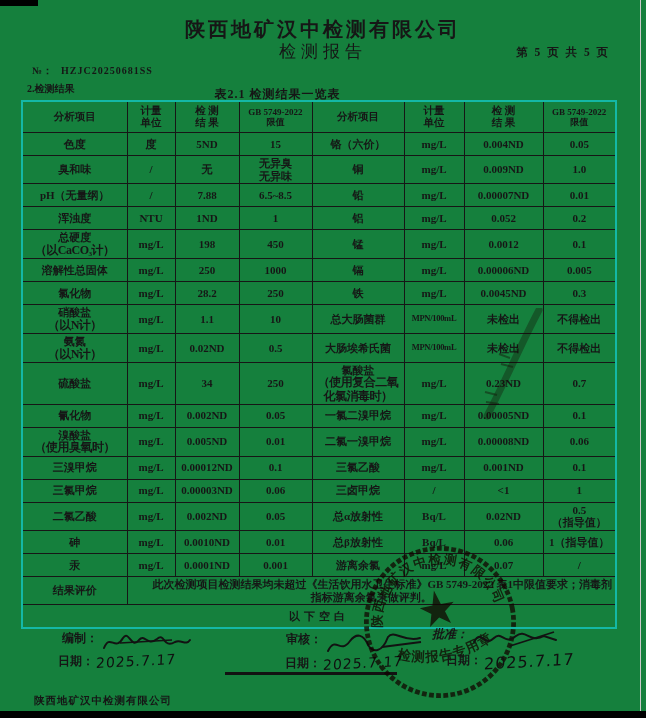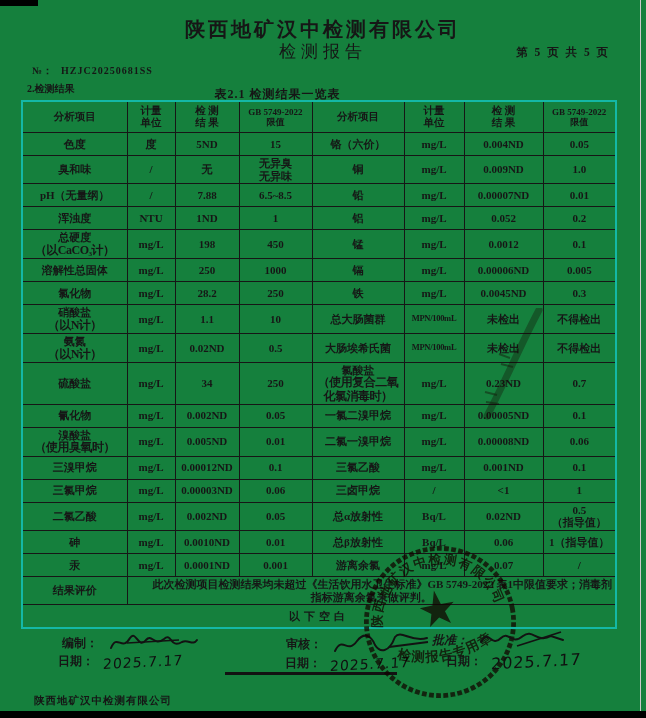--- a/index.html
+++ b/index.html
@@ -23,21 +23,21 @@
   table.results th{font-size:10.5px;white-space:pre-line;height:28px;font-weight:bold;}
   table.results th.gbh{font-size:9px;letter-spacing:0;margin-left:12px;}
   table.results td{font-size:11px;height:20px;}
   td.c-item .sub{font-size:12px;line-height:1.1;letter-spacing:-0.5px;}
   td.c-unit.tiny{font-size:8.5px;letter-spacing:-0.3px;}
   td.c-limit{white-space:pre-line;}
   td.eval-label{font-size:11px;}
   td.eval-text{text-align:left;font-size:11px;padding:4px 8px;line-height:1.5;text-indent:2em;font-weight:600;}
   td.blank-row{font-size:11px;height:24px;letter-spacing:4px;}
 
-  .sigline{position:absolute;font-size:12px;font-weight:bold;display:flex;align-items:center;gap:9px;white-space:nowrap;}
+  .sigline{position:absolute;font-size:12px;font-weight:bold;display:flex;align-items:flex-start;gap:2px;white-space:nowrap;}
   .hand{font-family:"DejaVu Sans",sans-serif;font-size:14px;font-weight:normal;transform:rotate(-3deg) skewX(-6deg);display:inline-block;letter-spacing:1px;color:#101010;}
   .sig-svg{display:inline-block;}
 
   .underline-artifact{position:absolute;left:225px;top:672px;width:172px;height:3px;background:#121212;}
   .footer-company{position:absolute;left:34px;top:694px;font-size:10.5px;font-weight:bold;letter-spacing:1px;}
 
   .stamp{position:absolute;left:360px;top:542px;width:160px;height:160px;mix-blend-mode:multiply;opacity:.92;transform:rotate(-11deg);}
   .stamp-fragment{position:absolute;left:455px;top:308px;width:90px;height:112px;mix-blend-mode:multiply;}
 </style>
 </head>

